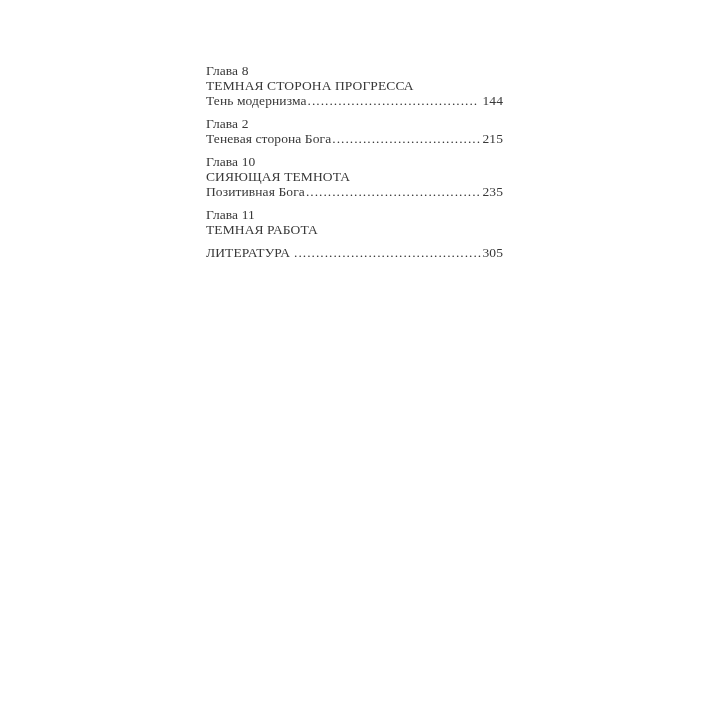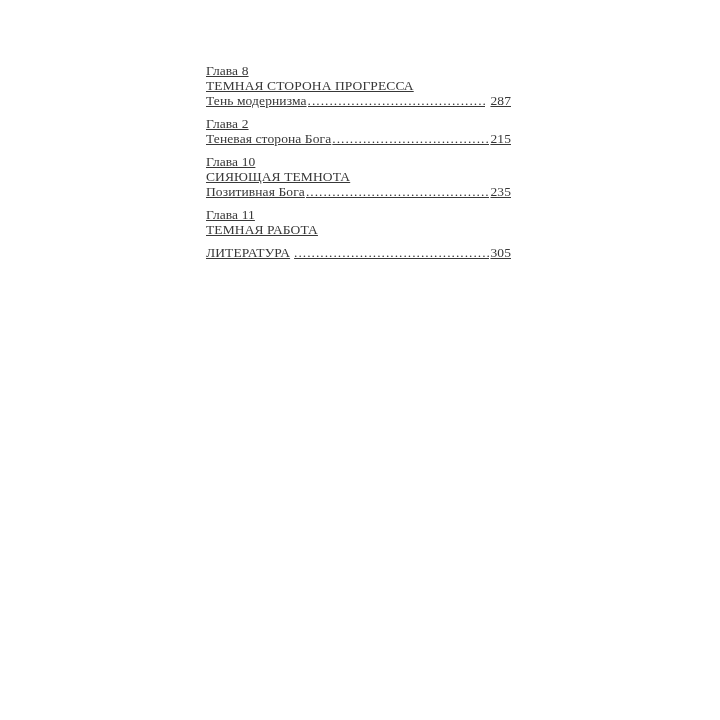--- a/index.html
+++ b/index.html
@@ -21,22 +21,21 @@
     left: 206px;
     top: 63px;
     width: 305px;
     font-family: "Liberation Serif", "DejaVu Serif", serif;
     font-size: 13.5px;
     line-height: 15px;
     color: #383838;
     letter-spacing: 0.1px;
   }
   .toc-group {
-    margin: 0 0 8px 0;
-    text-decoration: underline;
+    margin: 0 8px 8px 0;
   }
   .chapter-label,
   .chapter-title {
     white-space: nowrap;
   }
   .toc-line {
     display: flex;
     align-items: baseline;
     white-space: nowrap;
     justify-content: flex-end;
@@ -67,21 +66,21 @@
 
 <div class="book-page">
   <div class="toc">
 
     <section class="toc-group">
       <div class="chapter-label">Глава 8</div>
       <div class="chapter-title">ТЕМНАЯ СТОРОНА ПРОГРЕССА</div>
       <div class="toc-line">
         <span class="subtitle">Тень модернизма</span>
         <span class="leader"></span>
-        <span class="pagenum gap-num">287</span>
+        <span class="pagenum gap-num">144</span>
       </div>
     </section>
 
     <section class="toc-group">
       <div class="chapter-label">Глава 2</div>
       <div class="toc-line">
         <span class="subtitle">Теневая сторона Бога</span>
         <span class="leader"></span>
         <span class="pagenum">215</span>
       </div>

